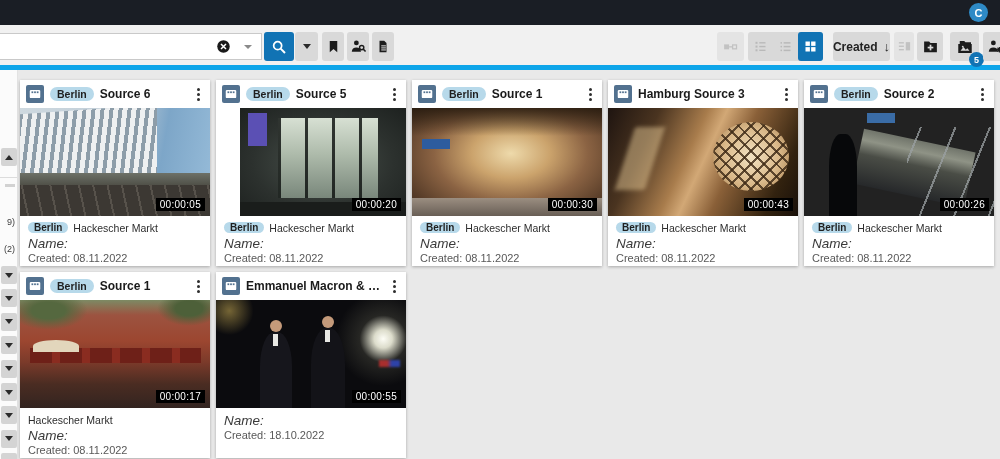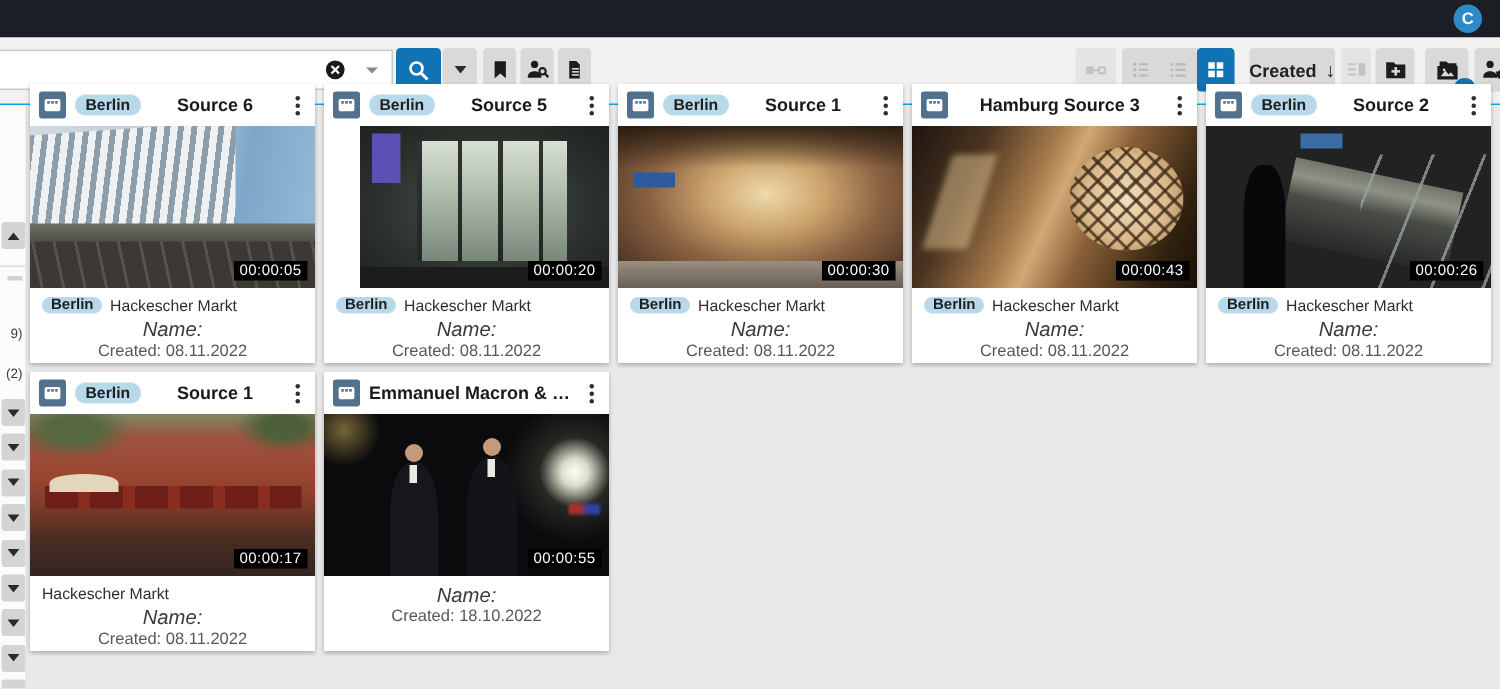--- a/index.html
+++ b/index.html
@@ -5,21 +5,21 @@
   * { margin:0; padding:0; box-sizing:border-box; }
   html,body { width:1000px; height:459px; overflow:hidden; font-family:"Liberation Sans", sans-serif; background:#e9e9e9; }
   .stage { position:relative; width:1000px; height:459px; }
 
   
   .topbar { position:absolute; left:0; top:0; width:100%; height:25px; background:#1a1e25; }
   .avatar { position:absolute; right:12px; top:3px; width:19px; height:19px; border-radius:50%;
             background:#2e8ac6; color:#fff; font-size:11px; font-weight:700; display:flex; align-items:center; justify-content:center; cursor:pointer; }
 
   
-  .toolbar { position:absolute; left:0; top:25px; width:100%; height:45px; background:#f1f1f1; border-bottom:1px solid #0ea5e9; }
+  .toolbar { position:absolute; left:0; top:25px; width:100%; height:45px; background:#f1f1f1; border-bottom:5px solid #0ea5e9; }
   .tbtn { position:absolute; top:7px; height:29px; background:#d9d9d9; border:none; border-radius:3px;
           display:flex; align-items:center; justify-content:center; color:#1c1c1c; cursor:pointer; }
   .tbtn.disabled { background:#e4e4e4; color:#c2c2c2; cursor:default; }
   .tbtn.primary { background:#1173b4; color:#fff; }
   .tbtn svg { display:block; }
 
   .search-field { position:absolute; left:0; top:8px; width:262px; height:27px; background:#fff;
                   border:1px solid #c9c9c9; border-left:none; }
   .search-input { position:absolute; left:4px; top:0; width:210px; height:25px; border:none; outline:none; font-size:12px; background:transparent; }
   .clear-btn { position:absolute; right:30px; top:5px; width:15px; height:15px; cursor:pointer; }
@@ -41,21 +41,21 @@
   .rail { position:absolute; left:0; top:70px; width:18px; height:389px; background:#fbfbfb; overflow:hidden; border-right:1px solid #e3e3e3; }
   .rail-btn { position:absolute; left:1px; width:16px; height:18px; background:#d4d4d4; border-radius:2px;
               display:flex; align-items:center; justify-content:center; cursor:pointer; }
   .tri-up { width:0; height:0; border-left:4px solid transparent; border-right:4px solid transparent; border-bottom:5px solid #2b2b2b; }
   .tri-dn { width:0; height:0; border-left:4px solid transparent; border-right:4px solid transparent; border-top:5px solid #2b2b2b; }
   .rail-div { position:absolute; left:0; top:107px; width:18px; height:1px; background:#dcdcdc; }
   .rail-ghost { position:absolute; right:2px; top:114px; width:10px; height:3px; background:#d2d2d2; }
   .rail-frag { position:absolute; right:2px; font-size:9px; color:#3c3c3c; }
 
   
-  .grid { position:absolute; left:20px; top:56px; width:976px; display:flex; flex-wrap:wrap; gap:6px; align-content:flex-start;text-align:center; }
+  .grid { position:absolute; left:20px; top:80px; width:976px; display:flex; flex-wrap:wrap; gap:6px; align-content:flex-start; }
   .card { width:190px; height:186px; background:#fff; box-shadow:0 1px 3px rgba(0,0,0,.28); display:flex; flex-direction:column; }
   .card-head { height:28px; display:flex; align-items:center; gap:6px; padding:0 6px; }
   .cam-ic { width:18px; height:18px; border-radius:2px; background:#52718f; flex:0 0 18px; display:flex; align-items:center; justify-content:center; }
   .pill { background:#b7d9ea; color:#1f1f1f; border-radius:9px; padding:1px 7px; font-size:10.5px; font-weight:700; white-space:nowrap; }
   .card-title { font-size:12px; font-weight:700; color:#1a1a1a; flex:1; white-space:nowrap; overflow:hidden; text-overflow:ellipsis; }
   .kebab { display:flex; flex-direction:column; gap:2px; padding:3px 4px; cursor:pointer; }
   .kebab i { width:3px; height:3px; border-radius:50%; background:#2e2e2e; }
 
   .thumb { position:relative; height:108px; overflow:hidden; background:#222; cursor:pointer; }
   .thumb .d1,.thumb .d2,.thumb .d3 { position:absolute; }

